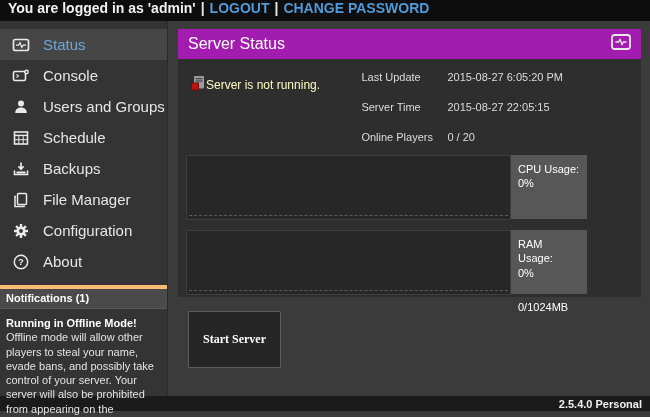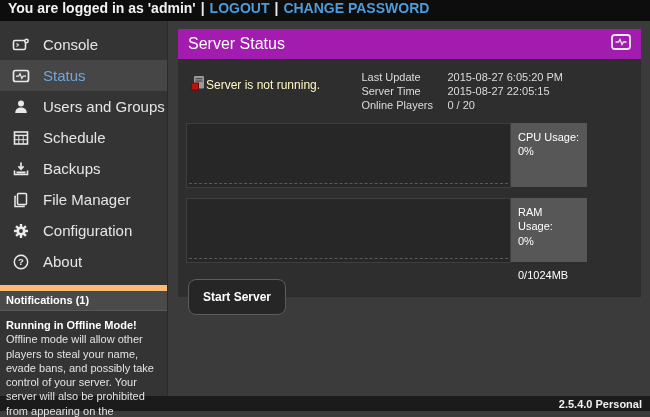--- a/index.html
+++ b/index.html
@@ -37,21 +37,21 @@
     padding-left:12px; gap:13px;
     color:#e6e6e6; font-size:15px; cursor:pointer;
   }
   .menu-item.active { background:#464646; color:#6fa7da; }
   .mi-icon { width:18px; height:18px; display:flex; align-items:center; justify-content:center; flex:none; }
   .mi-icon svg { display:block; }
 
   .notif-header {
     margin-top:8px;
     background:#4a4a4a;
-    border-top:6px solid #fdba74;
+    border-top:4px solid #fdba74;
     border-bottom:1px solid #585858;
     color:#ffffff; font-size:11px; font-weight:bold;
     padding:3px 6px 4px;
   }
   .notif-body {
     padding:7px 6px; color:#e3e3e3;
     font-size:11px; line-height:1.3;
   }
   .notif-title { font-weight:bold; color:#fff; }
 
@@ -66,21 +66,21 @@
   .panel-title { flex:1; color:#fff; font-size:16px; }
   .panel-body { padding:8px; }
 
   .status-row { display:flex; align-items:flex-start; margin:2px 0 12px; min-height:40px; }
   .status-msg {
     flex:1; display:flex; align-items:center; 
     color:#fef9c3; font-size:12px; padding:6px 0 0 4px;
   }
   .info-table {
     display:grid; grid-template-columns:86px auto;
-    row-gap:2px; margin:2px 70px 0 8px;
+    row-gap:18px; margin:2px 70px 0 8px;
     font-size:11px; color:#dcdcdc;
   }
 
   .usage-row { display:flex; margin-bottom:10px; height:65px; }
   .graph {
     width:325px; height:65px; background:#272727;
     border:1px solid #3e3e3e; position:relative;
   }
   .zero-line {
     position:absolute; left:2px; right:2px; bottom:3px;
@@ -89,24 +89,24 @@
   .usage-box {
     width:76px; height:64px; background:#575757;
     color:#fff; font-size:11px; line-height:1.3;
     padding:7px 7px;
   }
   .usage-detail { margin-top:20px; }
 
   .start-btn {
     margin-top:6px; margin-left:2px;
     display:inline-block;
-    background:#262626; border:1px solid #5c5c5c; border-radius:8px;
+    background:#262626; border:1px solid #5c5c5c; border-radius:1px;
     color:#fff; font-size:12px; font-weight:bold;
-    font-family:Liberation Sans, sans-serif;
-    padding:10px 14px; cursor:pointer;
+    font-family:Liberation Serif, serif;
+    padding:20px 14px; cursor:pointer;
   }
 
   
   .footer {
     height:15px; background:#1b1b1b;
     display:flex; align-items:center; justify-content:flex-end;
     padding:0 8px;
     color:#f0f0f0; font-size:11px; font-weight:bold;
   }
 </style>
@@ -119,40 +119,40 @@
   <a class="link">LOGOUT</a>
   <span class="sep">|</span>
   <a class="link">CHANGE PASSWORD</a>
 </div>
 
 <div class="layout">
 
   <div class="sidebar">
     <div class="menu">
 
+      <div class="menu-item active">
+        <span class="mi-icon">
+          <svg width="18" height="18" viewBox="0 0 18 18">
+              <rect x="1.5" y="3.5" width="15" height="11" rx="2" fill="none" stroke="#e9e9e9" stroke-width="1.7"></rect>
+              <polyline points="4,9.2 6.6,9.2 8,6.6 9.8,11.4 11.2,9.2 14,9.2" fill="none" stroke="#e9e9e9" stroke-width="1.2"></polyline>
+            </svg>
+        </span>
+        <span>Status</span>
+      </div>
+
       <div class="menu-item">
         <span class="mi-icon">
           <svg width="18" height="18" viewBox="0 0 18 18">
               <rect x="1.5" y="4.5" width="12" height="9" rx="1.5" fill="none" stroke="#e9e9e9" stroke-width="1.6"></rect>
               <circle cx="14.5" cy="5" r="2.4" fill="#e9e9e9"></circle>
               <circle cx="14.5" cy="5" r="0.9" fill="#343434"></circle>
               <polyline points="4.5,7.5 6.5,9 4.5,10.5" fill="none" stroke="#e9e9e9" stroke-width="1.1"></polyline>
             </svg>
         </span>
         <span>Console</span>
-      </div>
-
-      <div class="menu-item active">
-        <span class="mi-icon">
-          <svg width="18" height="18" viewBox="0 0 18 18">
-              <rect x="1.5" y="3.5" width="15" height="11" rx="2" fill="none" stroke="#e9e9e9" stroke-width="1.7"></rect>
-              <polyline points="4,9.2 6.6,9.2 8,6.6 9.8,11.4 11.2,9.2 14,9.2" fill="none" stroke="#e9e9e9" stroke-width="1.2"></polyline>
-            </svg>
-        </span>
-        <span>Status</span>
       </div>
 
       <div class="menu-item">
         <span class="mi-icon">
           <svg width="18" height="18" viewBox="0 0 18 18">
               <circle cx="9" cy="5.6" r="3" fill="#e9e9e9"></circle>
               <path d="M3.2 15 C3.2 10.8 6 9.4 9 9.4 C12 9.4 14.8 10.8 14.8 15 Z" fill="#e9e9e9"></path>
             </svg>
         </span>
         <span>Users and Groups</span>

